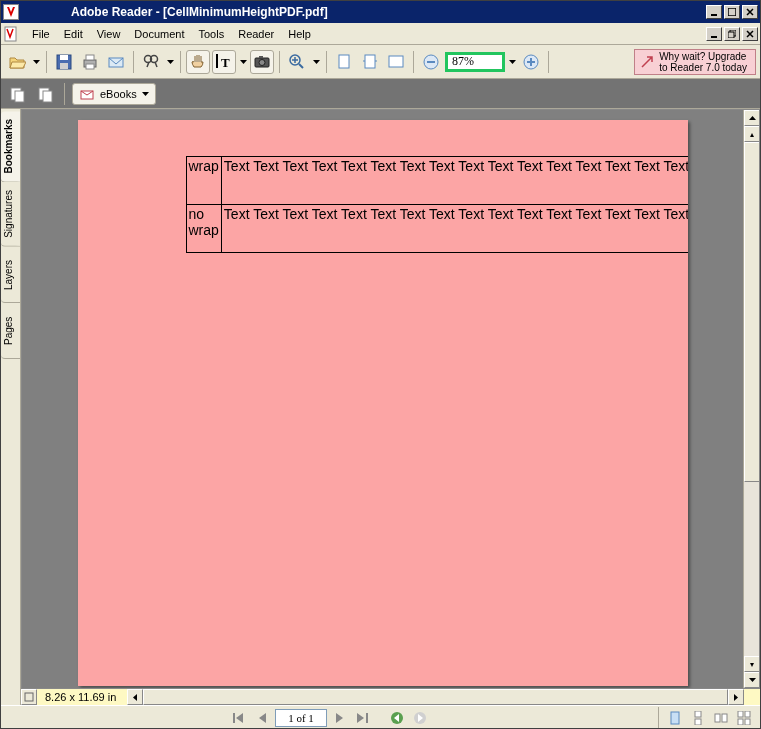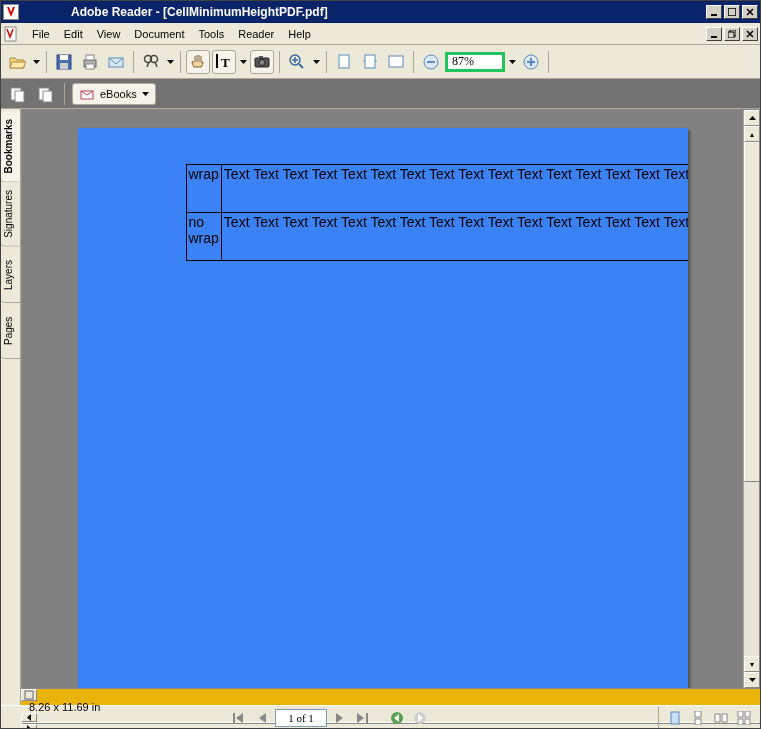--- a/index.html
+++ b/index.html
@@ -167,24 +167,24 @@
     display: flex;
   }
   .doc-scroll {
     flex: 1;
     overflow: hidden;
     position: relative;
     background: #808080;
     padding: 6px;
   }
   .page {
-    background: #3b82f6;
+    background: #fca5a5;
     width: 610px;
     height: 566px;
-    margin: 12px auto;
+    margin: 4px auto;
     box-shadow: 2px 2px 3px rgba(0,0,0,0.4);
     position: relative;
     overflow: hidden;
   }
   .pdf-table {
     position: absolute;
     top: 36px;
     left: 108px;
     border-collapse: collapse;
     font-family: Arial, sans-serif;
@@ -202,22 +202,21 @@
   .pdf-table td.content-nowrap { width: 240px; white-space: nowrap; overflow: visible; }
   .vscroll {
     width: 16px;
     background: #ece9d8;
     border-left: 1px solid #aca899;
     display: flex; flex-direction: column;
   }
   .hscroll-row {
     height: 16px;
     display: flex;
-    background: #eab308;
-    flex-direction: column;
+    background: #fef9c3;
   }
   .scroll-btn {
     width: 16px; height: 16px;
     background: #ece9d8;
     border: 1px solid #fff;
     border-right-color: #888; border-bottom-color: #888;
     display: flex; align-items: center; justify-content: center;
     font-size: 8px;
   }
   .scroll-track { flex: 1; background: #e8e4da; }
@@ -438,20 +437,29 @@
       </svg>
     </div>
   <div class="tbtn">
       <svg width="16" height="16">
         <circle cx="8" cy="8" r="7" fill="#dce8f5" stroke="#5a8ac0"></circle>
         <rect x="4" y="7" width="8" height="2" fill="#5a8ac0"></rect>
         <rect x="7" y="4" width="2" height="8" fill="#5a8ac0"></rect>
       </svg>
     </div>
   <div class="sep"></div>
+  <div class="upgrade-btn">
+    <svg width="16" height="16">
+        <path d="M3 13 L13 3 M8 3 L13 3 L13 8" fill="none" stroke="#c04050" stroke-width="1.5"></path>
+      </svg>
+    <div>
+      <div>Why wait? Upgrade</div>
+      <div>to Reader 7.0 today</div>
+    </div>
+  </div>
 </div>
 
 <div class="toolbar2">
   <div class="tbtn">
       <svg width="18" height="18">
         <rect x="3" y="3" width="10" height="12" fill="#fff" stroke="#888"></rect>
         <rect x="7" y="6" width="9" height="11" fill="#fff" stroke="#888"></rect>
       </svg>
     </div>
   <div class="tbtn">

